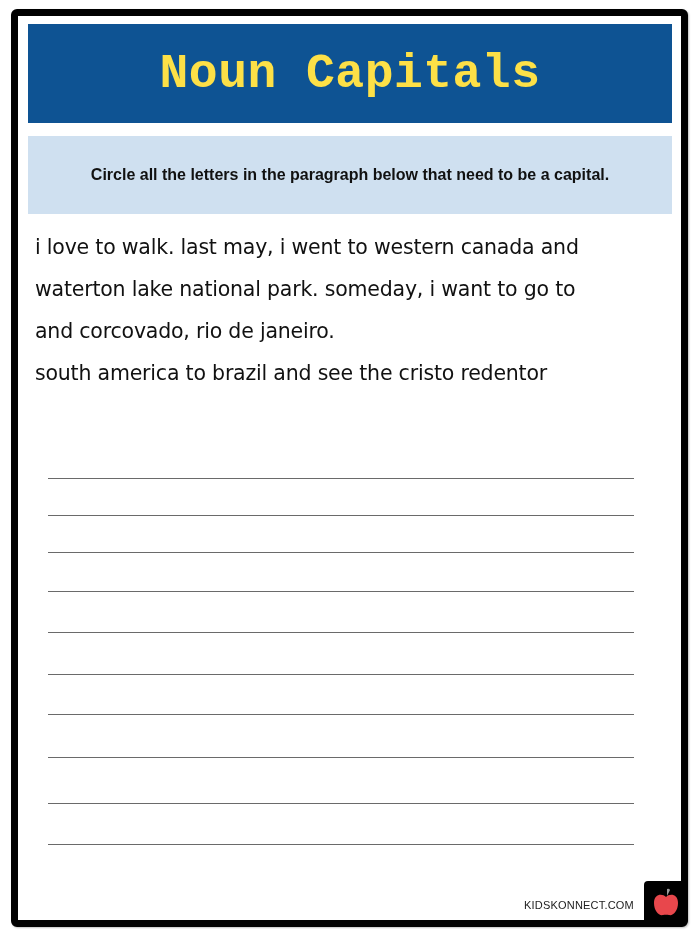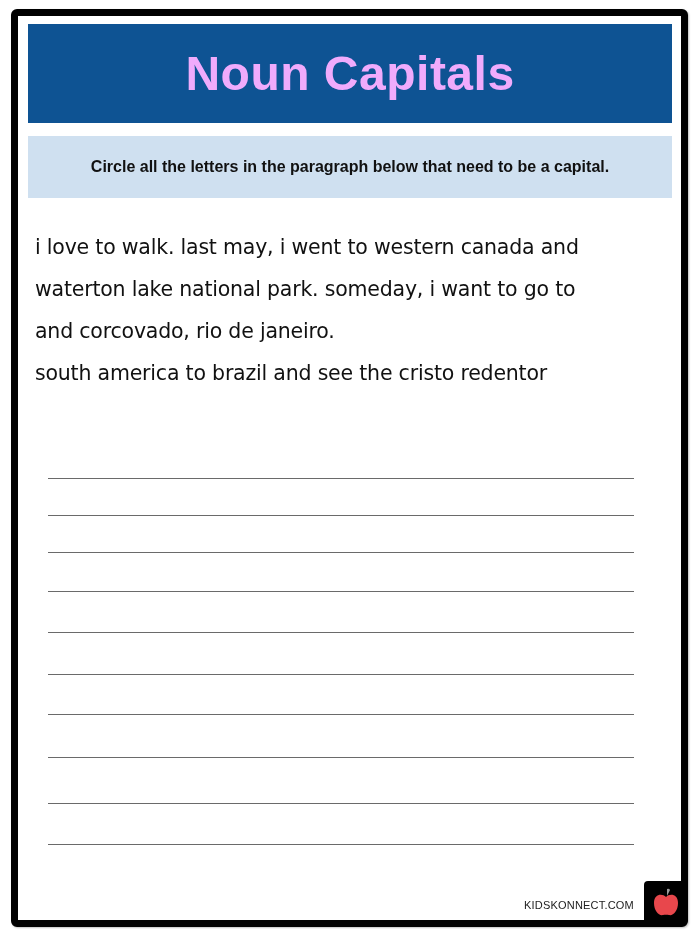--- a/index.html
+++ b/index.html
@@ -8,25 +8,25 @@
       position: absolute; left: 11px; top: 9px; width: 663px; height: 904px;
       border: 7px solid #000; border-radius: 6px; background: #fff;
       box-shadow: 1px 1px 2px rgba(0,0,0,0.25);
     }
     .title-bar {
       position: absolute; left: 28px; top: 24px; width: 644px; height: 99px;
       background: #0e5393;
       display: flex; align-items: center; justify-content: center;
     }
     .title-text {
-      color: #f0abfc; font-family: Liberation Sans, sans-serif; font-weight: bold;
+      color: #fde047; font-family: Liberation Mono, monospace; font-weight: bold;
       font-size: 48px; letter-spacing: 0.5px;
     }
     .instructions {
-      position: absolute; left: 28px; top: 136px; width: 644px; height: 62px;
+      position: absolute; left: 28px; top: 136px; width: 644px; height: 78px;
       background: #cfe0f0;
       display: flex; flex-direction: column; align-items: center; justify-content: center;
       font-family: "Liberation Sans", sans-serif; font-weight: bold; font-size: 16px;
       color: #111; line-height: 22px; text-align: center;
     }
     .paragraph {
       position: absolute; left: 35px; top: 226px; width: 620px;
       font-family: "DejaVu Sans", sans-serif; font-size: 20.5px; color: #111;
       line-height: 42px; letter-spacing: -0.2px;
     }

